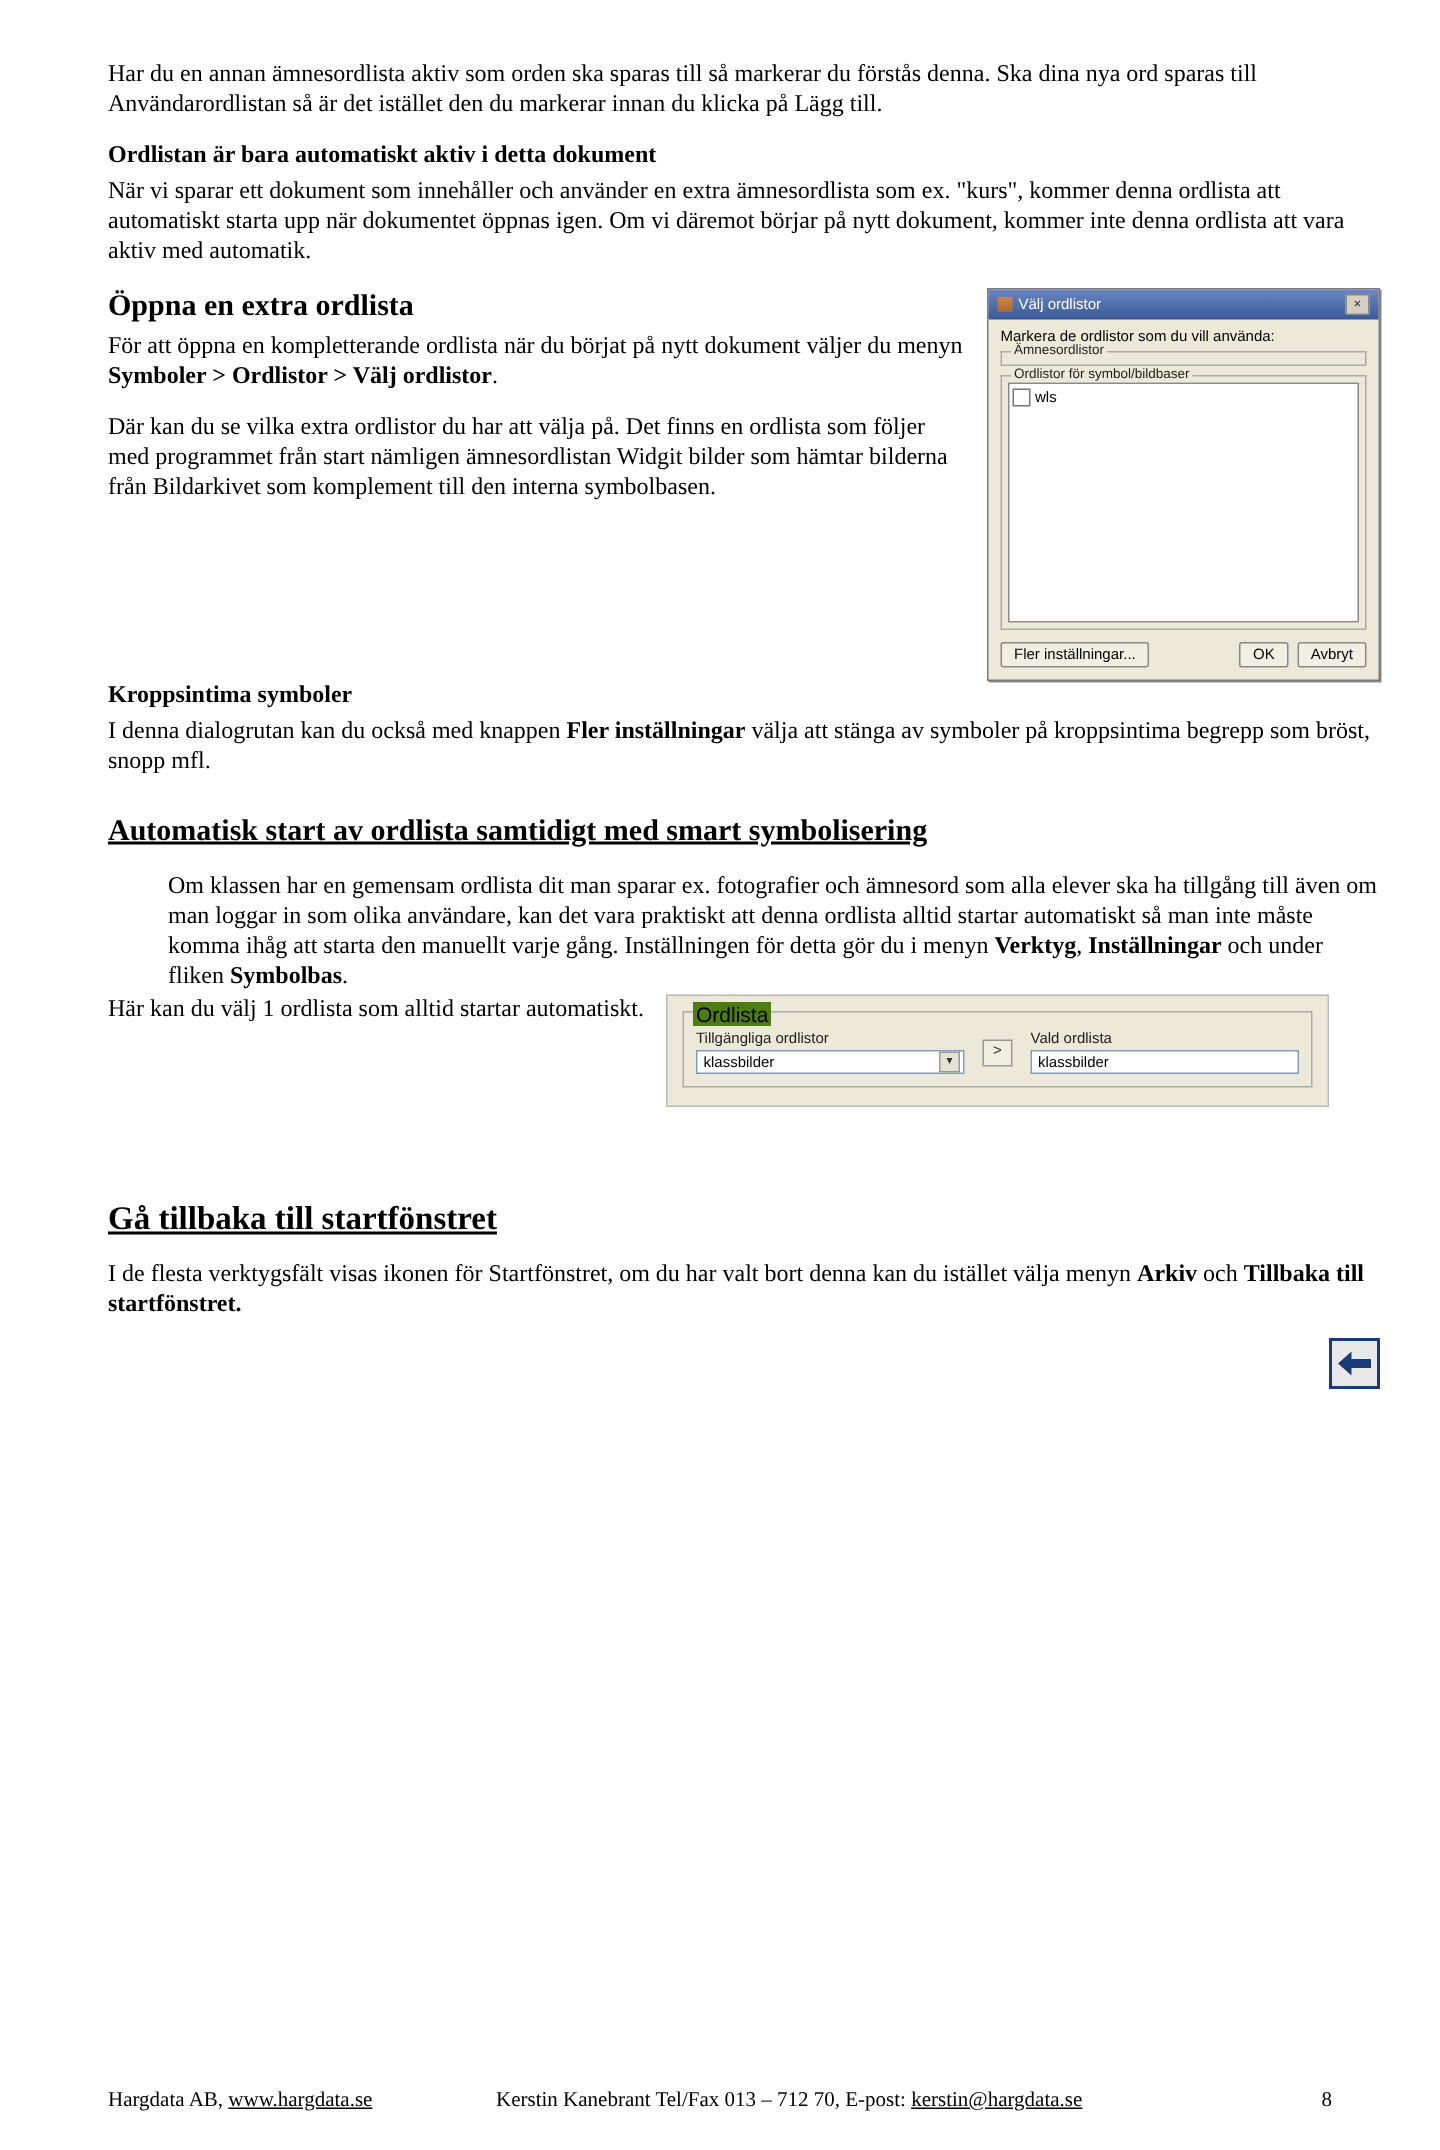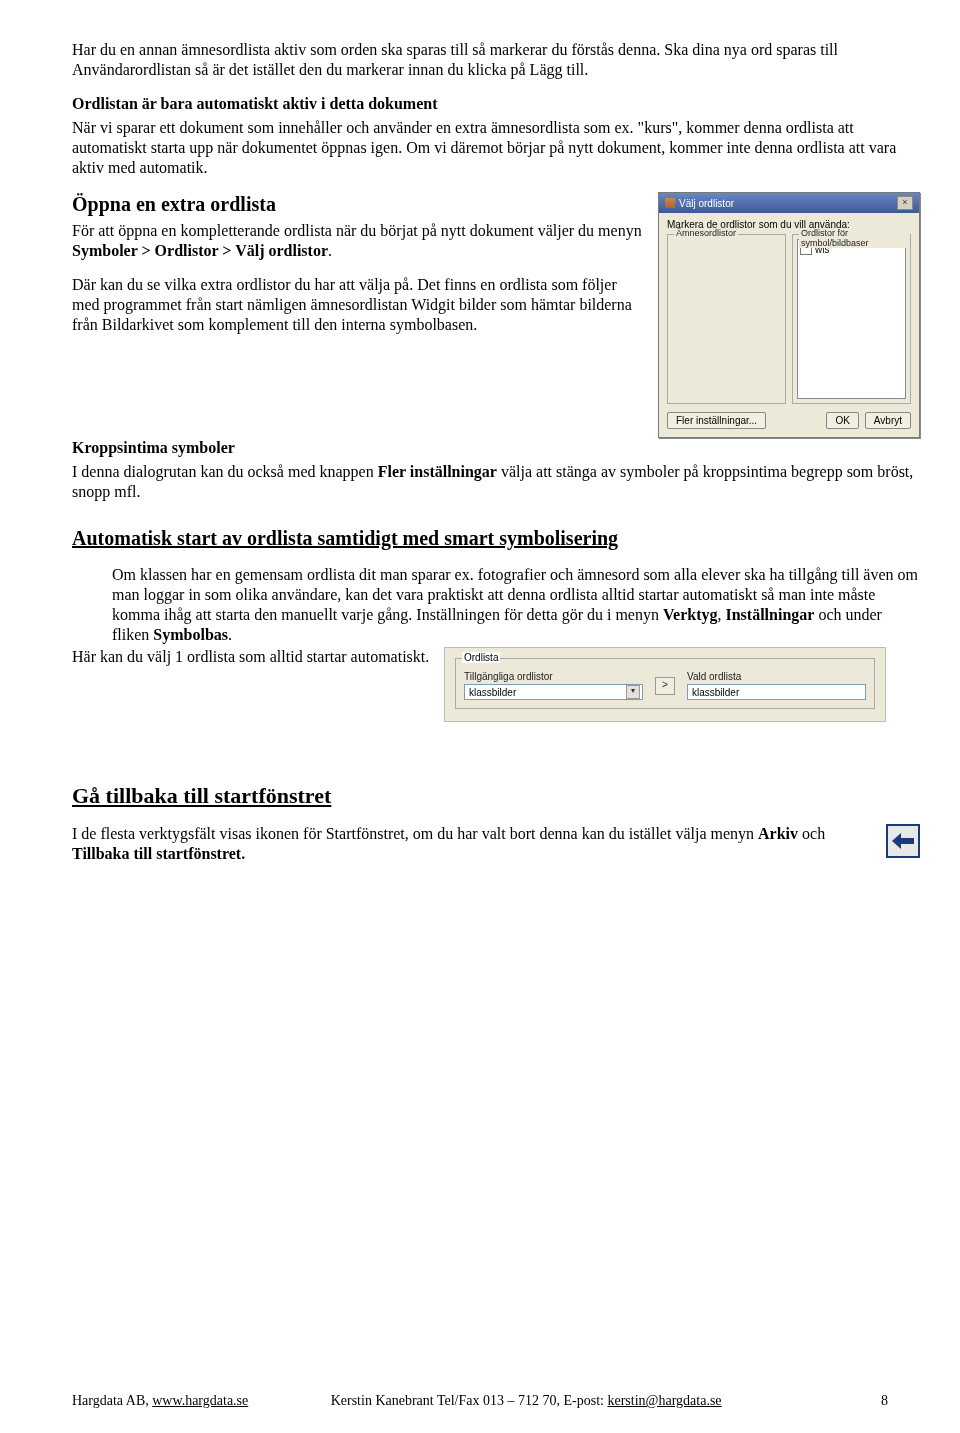--- a/index.html
+++ b/index.html
@@ -80,20 +80,21 @@
     text-align: center;
     line-height: 10px;
     color: #333;
     font-size: 9px;
   }
   .dialog-body { padding: 6px 8px 8px 8px; }
   .instr { font-size: 10px; margin-bottom: 4px; }
   .groups {
     display: flex;
     gap: 6px;
+    flex-direction: column;
   }
   .group {
     border: 1px solid #aaa;
     padding: 4px;
     flex: 1;
     position: relative;
   }
   .group-label {
     position: absolute;
     top: -7px; left: 6px;
@@ -150,23 +151,23 @@
     flex: 0 0 auto;
   }
   .panel .grp {
     border: 1px solid #aaa;
     padding: 8px;
     position: relative;
   }
   .panel .grp-label {
     position: absolute;
     top: -7px; left: 6px;
-    background: #ffffff;
+    background: #4d7c0f;
     padding: 0 2px;
-    font-size: 10px;
+    font-size: 14px;
   }
   .panel-row {
     display: flex;
     align-items: center;
     gap: 12px;
     margin-top: 4px;
   }
   .sel {
     flex: 1;
     display: flex;
@@ -331,21 +332,21 @@
           </div>
         </div>
       </div>
     </div>
   </div>
 
   <div class="spacer-lg"></div>
   <div class="spacer-md"></div>
 
   <p class="huge-title underline">Gå tillbaka till startfönstret</p>
-  <div class="row" style="align-items:flex-start;">
+  <div class="row" style="align-items:flex-end;flex-direction:column;">
     <p style="flex:1; margin-bottom:0;">
       <span>I de flesta verktygsfält visas ikonen för Startfönstret, om du har valt bort denna kan du istället välja menyn </span><b>Arkiv</b><span> och </span><b>Tillbaka till startfönstret.</b>
     </p>
     <span class="back-icon-wrap">
       <span class="back-icon">
         <svg width="22" height="16" viewBox="0 0 22 16">
           <path d="M9 0 L0 8 L9 16 L9 11 L22 11 L22 5 L9 5 Z" fill="#1a3a7a"></path>
         </svg>
       </span>
     </span>

